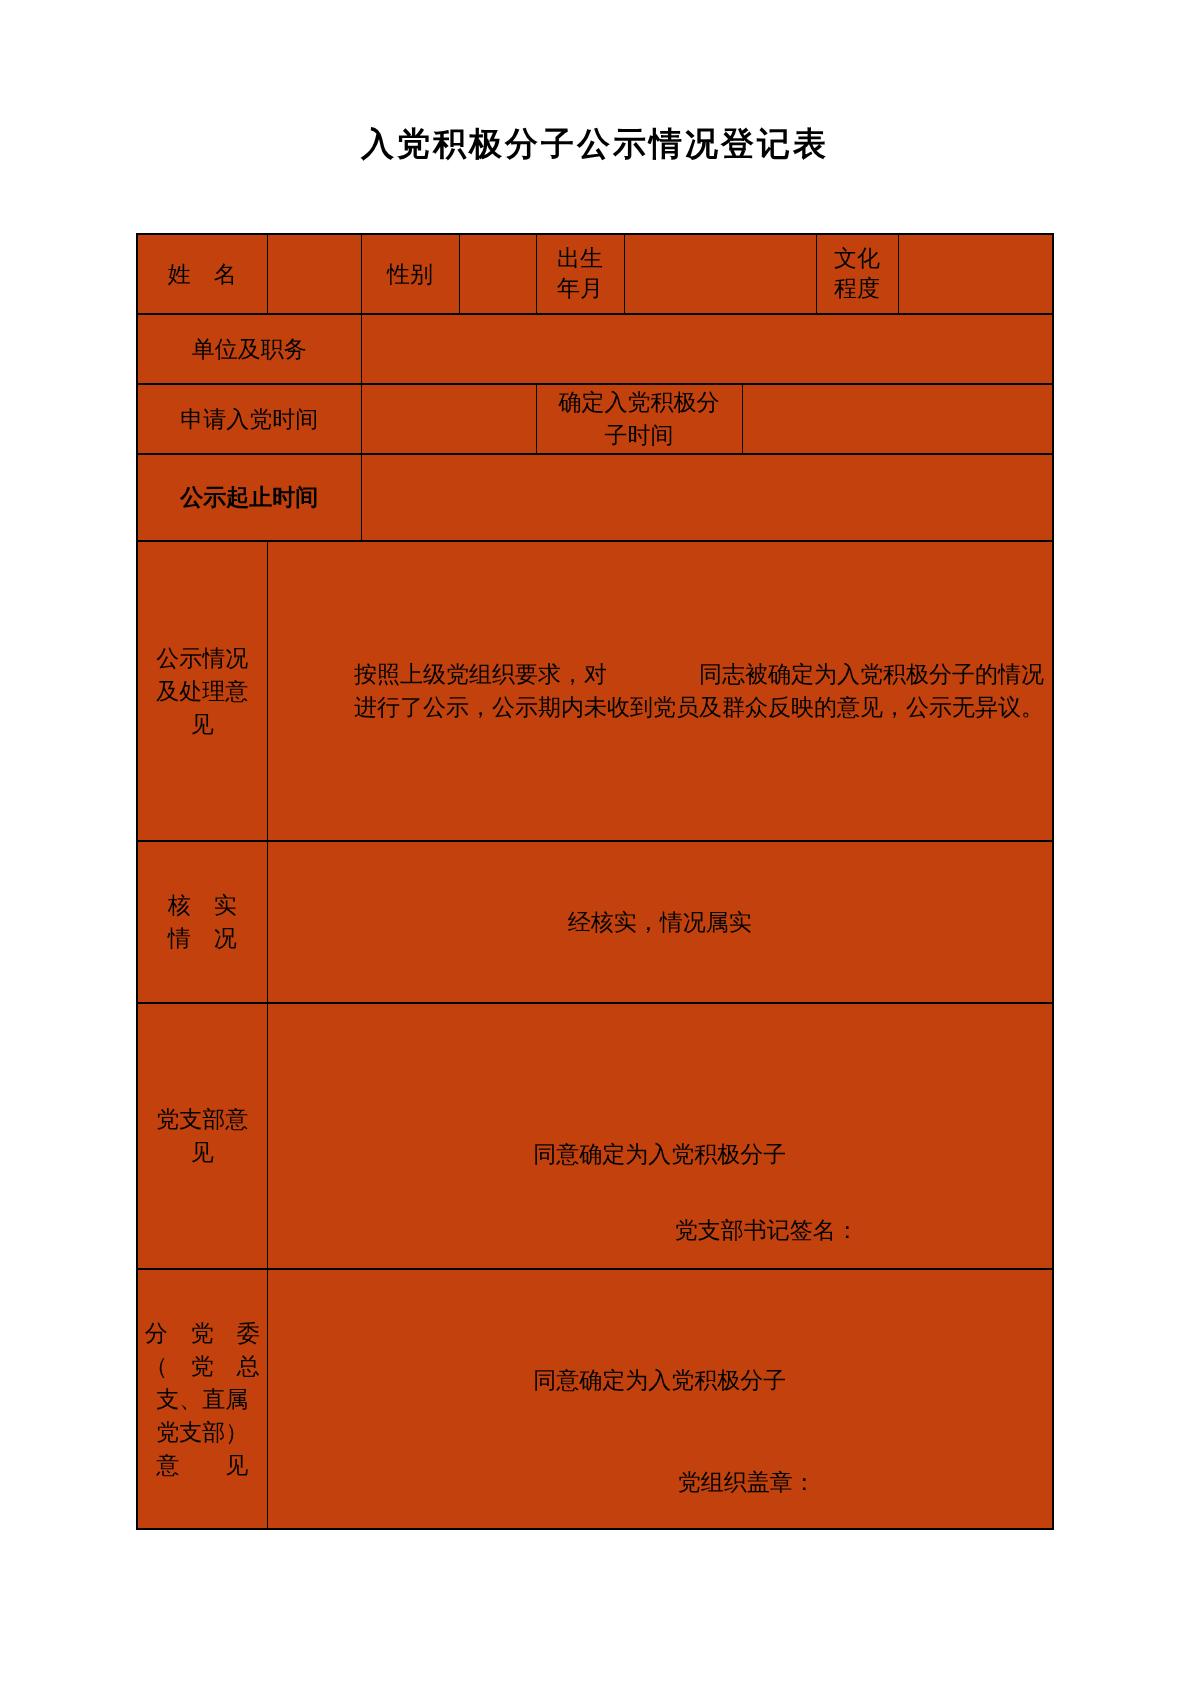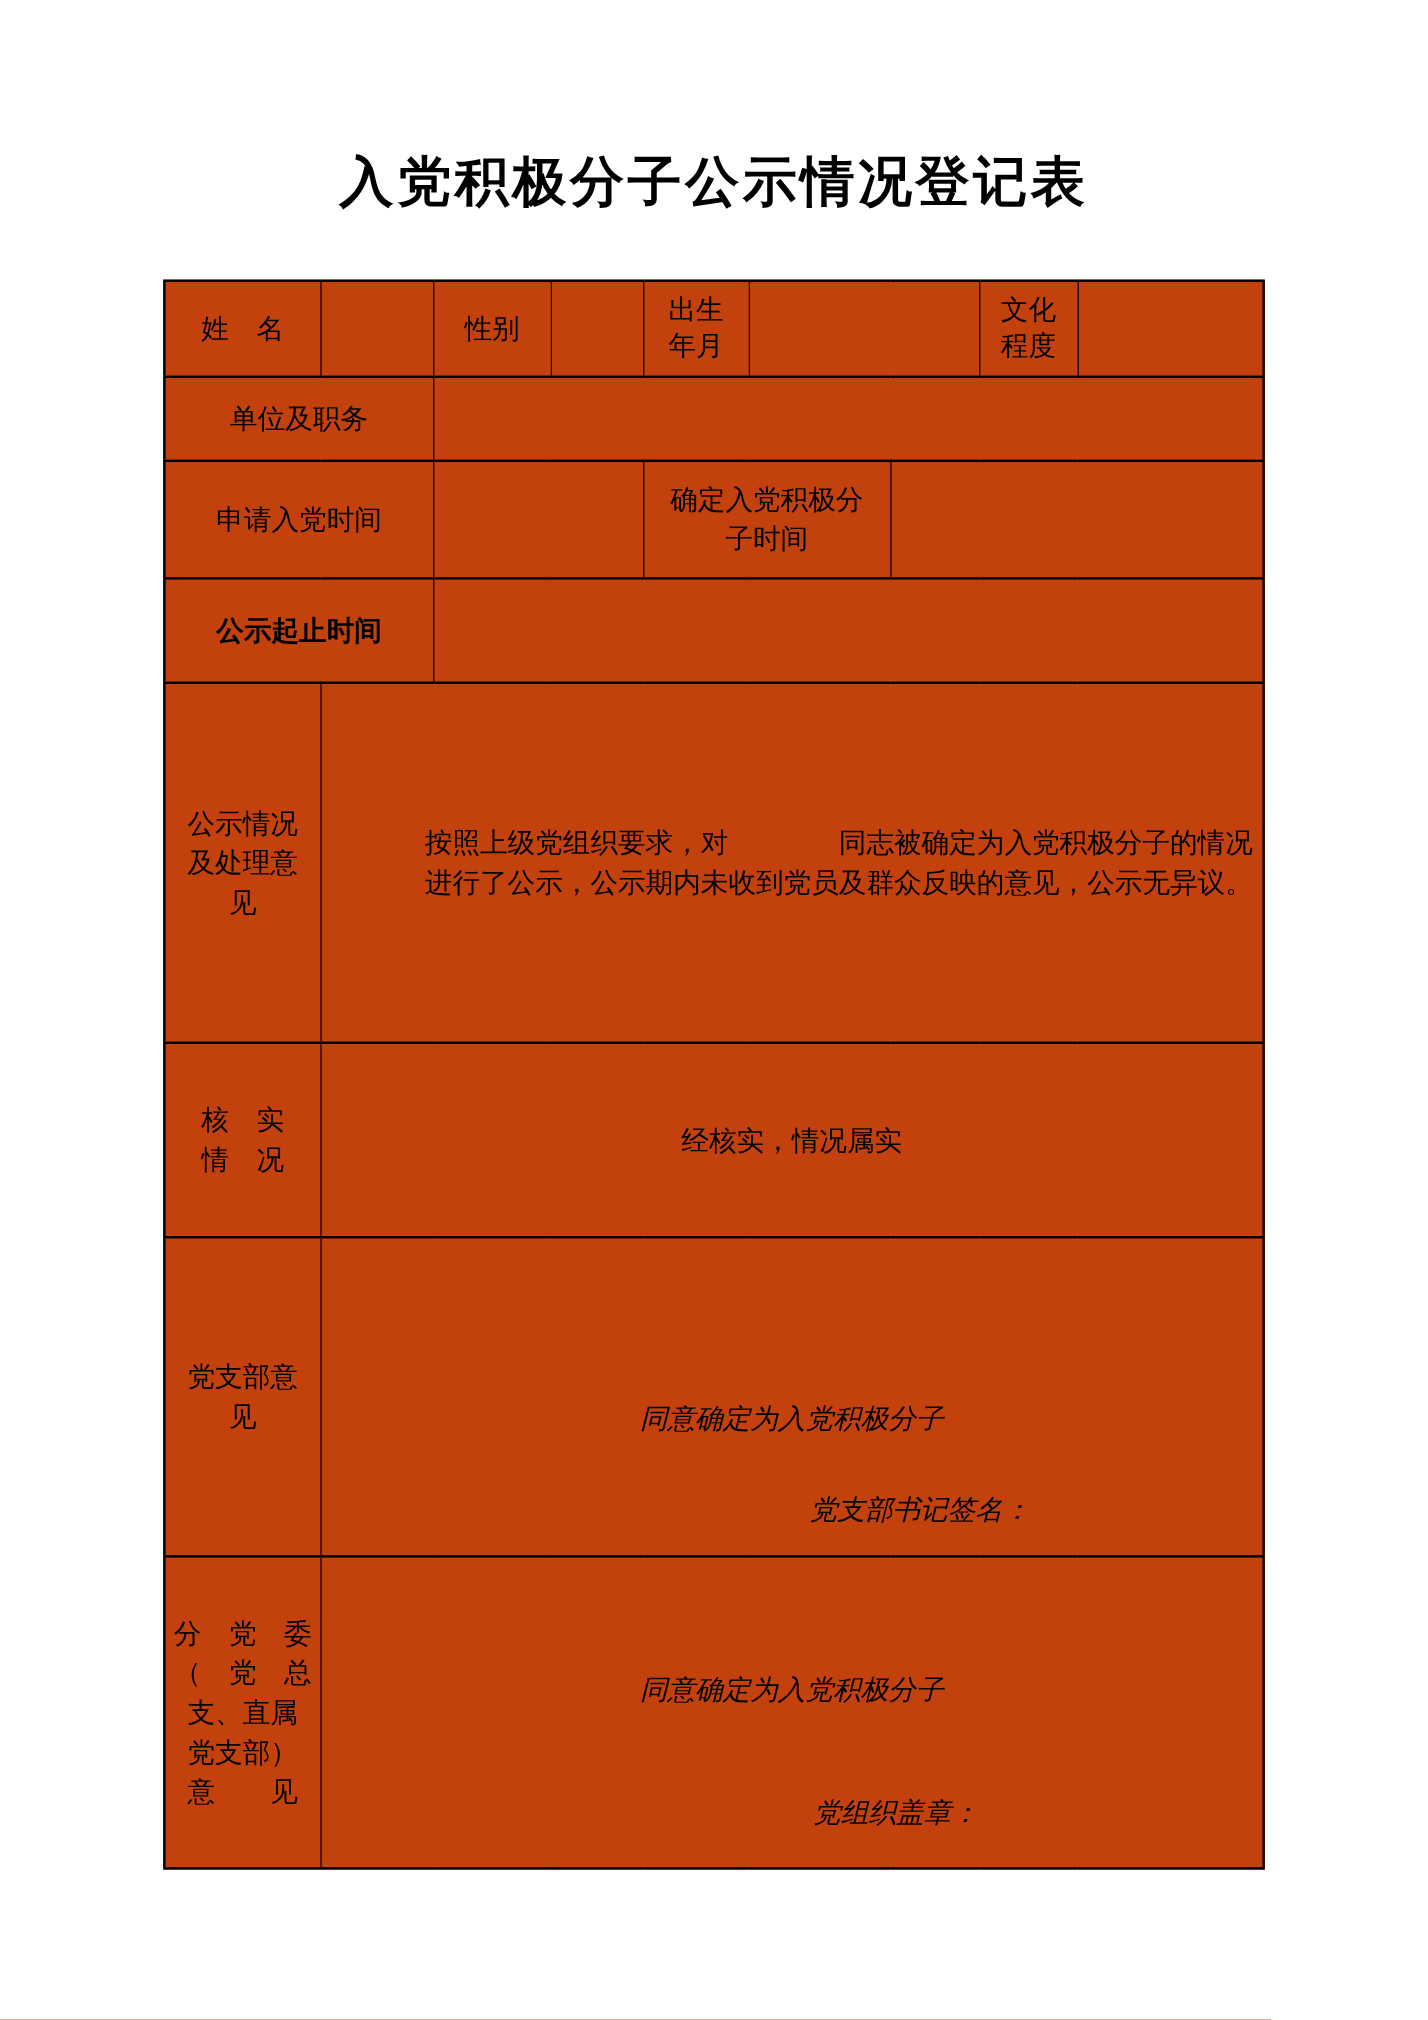--- a/index.html
+++ b/index.html
@@ -2,41 +2,41 @@
 <html><head>
 <meta charset="utf-8">
 <style>
   html,body{margin:0;padding:0;}
   body{
     width:1190px;height:1683px;background:#ffffff;position:relative;
     font-family:"Liberation Serif","DejaVu Serif",serif;color:#000;
   }
   .form-title{
     position:absolute;top:122px;left:0;width:100%;
-    text-align:center;font-size:45px;font-weight:bold;letter-spacing:3px;
+    text-align:center;font-size:33px;font-weight:bold;letter-spacing:3px;
     white-space:nowrap;
   }
   table.form-table{
     position:absolute;top:233px;left:136px;width:916px;
     border-collapse:collapse;table-layout:fixed;background:#c2410c;
     border:2px solid #000;
   }
   td{
     border:solid #000;border-width:2px 1px;
     vertical-align:middle;text-align:center;
     font-size:23px;color:#000;padding:0;overflow:hidden;
   }
   .lines div{line-height:33px;white-space:nowrap;}
   .lines-sm div{line-height:30px;white-space:nowrap;}
   .single{white-space:nowrap;}
   .para{
     text-align:left;padding:0 8px 0 8px;
   }
   .para div{line-height:33px;white-space:nowrap;text-align:right;}
-  td.rel{position:relative;font-style:italic;}
+  td.rel{position:relative;}
   .opinion-main{
     position:absolute;left:0;right:0;text-align:center;white-space:nowrap;
   }
   .opinion-sig{
     position:absolute;left:0;right:0;text-align:center;white-space:nowrap;
   }
   .main-r7{top:135px;}
   .sig-r7{bottom:22px;transform:translateX(107px);}
   .main-r8{top:95px;}
   .sig-r8{bottom:30px;transform:translateX(87px);}
@@ -79,21 +79,21 @@
       </div>
     </td>
     <td></td>
   </tr>
 
   <tr style="height:70px;">
     <td colspan="2"><span class="single">单位及职务</span></td>
     <td colspan="7"></td>
   </tr>
 
-  <tr style="height:98px;">
+  <tr style="height:70px;">
     <td colspan="2"><span class="single">申请入党时间</span></td>
     <td colspan="2"></td>
     <td colspan="2">
       <div class="lines">
         <div>确定入党积极分</div>
         <div>子时间</div>
       </div>
     </td>
     <td colspan="3"></td>
   </tr>

